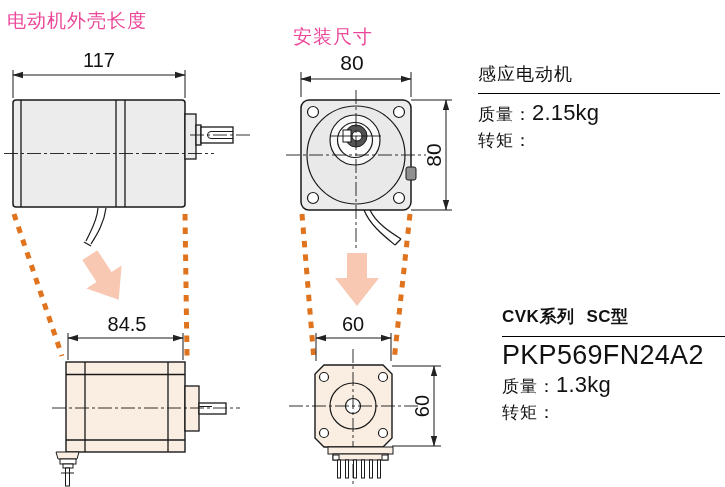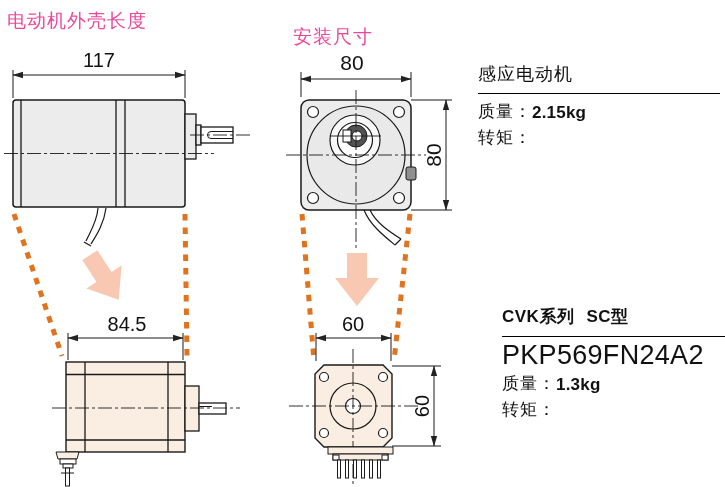--- a/index.html
+++ b/index.html
@@ -12,21 +12,21 @@
   .page-title{font-size:19px;font-weight:normal;letter-spacing:1px;color:#ec4899;}
   svg{position:absolute;left:0;top:0;}
   .spec-block{position:absolute;left:478px;width:242px;}
   .spec-heading{font-size:18px;line-height:24px;letter-spacing:1px;}
   .spec-heading-bold{font-size:17px;font-weight:bold;letter-spacing:.5px;}
   .spec-divider{border:none;border-top:1.5px solid #000;margin:7px 0 6px 0;}
   .spec-desc{font-size:16.5px;line-height:23px;letter-spacing:.5px;}
   .spec-model{font-size:27px;font-weight:normal;line-height:28px;letter-spacing:.3px;}
   .spec-row{display:flex;align-items:flex-end;margin-top:3px;}
   .spec-label{font-size:17px;letter-spacing:1px;}
-  .spec-value{font-size:17px;font-weight:bold;letter-spacing:.2px;}
+  .spec-value{font-size:22px;font-weight:normal;letter-spacing:.2px;}
   .heading-gap{display:inline-block;width:12px;}
 </style>
 </head>
 <body>
 
 <svg width="725" height="487" viewBox="0 0 725 487">
   <defs>
     <marker id="arw" viewBox="0 0 10 8" refX="9.5" refY="4" markerWidth="11" markerHeight="9" orient="auto-start-reverse">
       <path d="M0,1 L10,4 L0,7 Z" fill="#222"></path>
     </marker>

